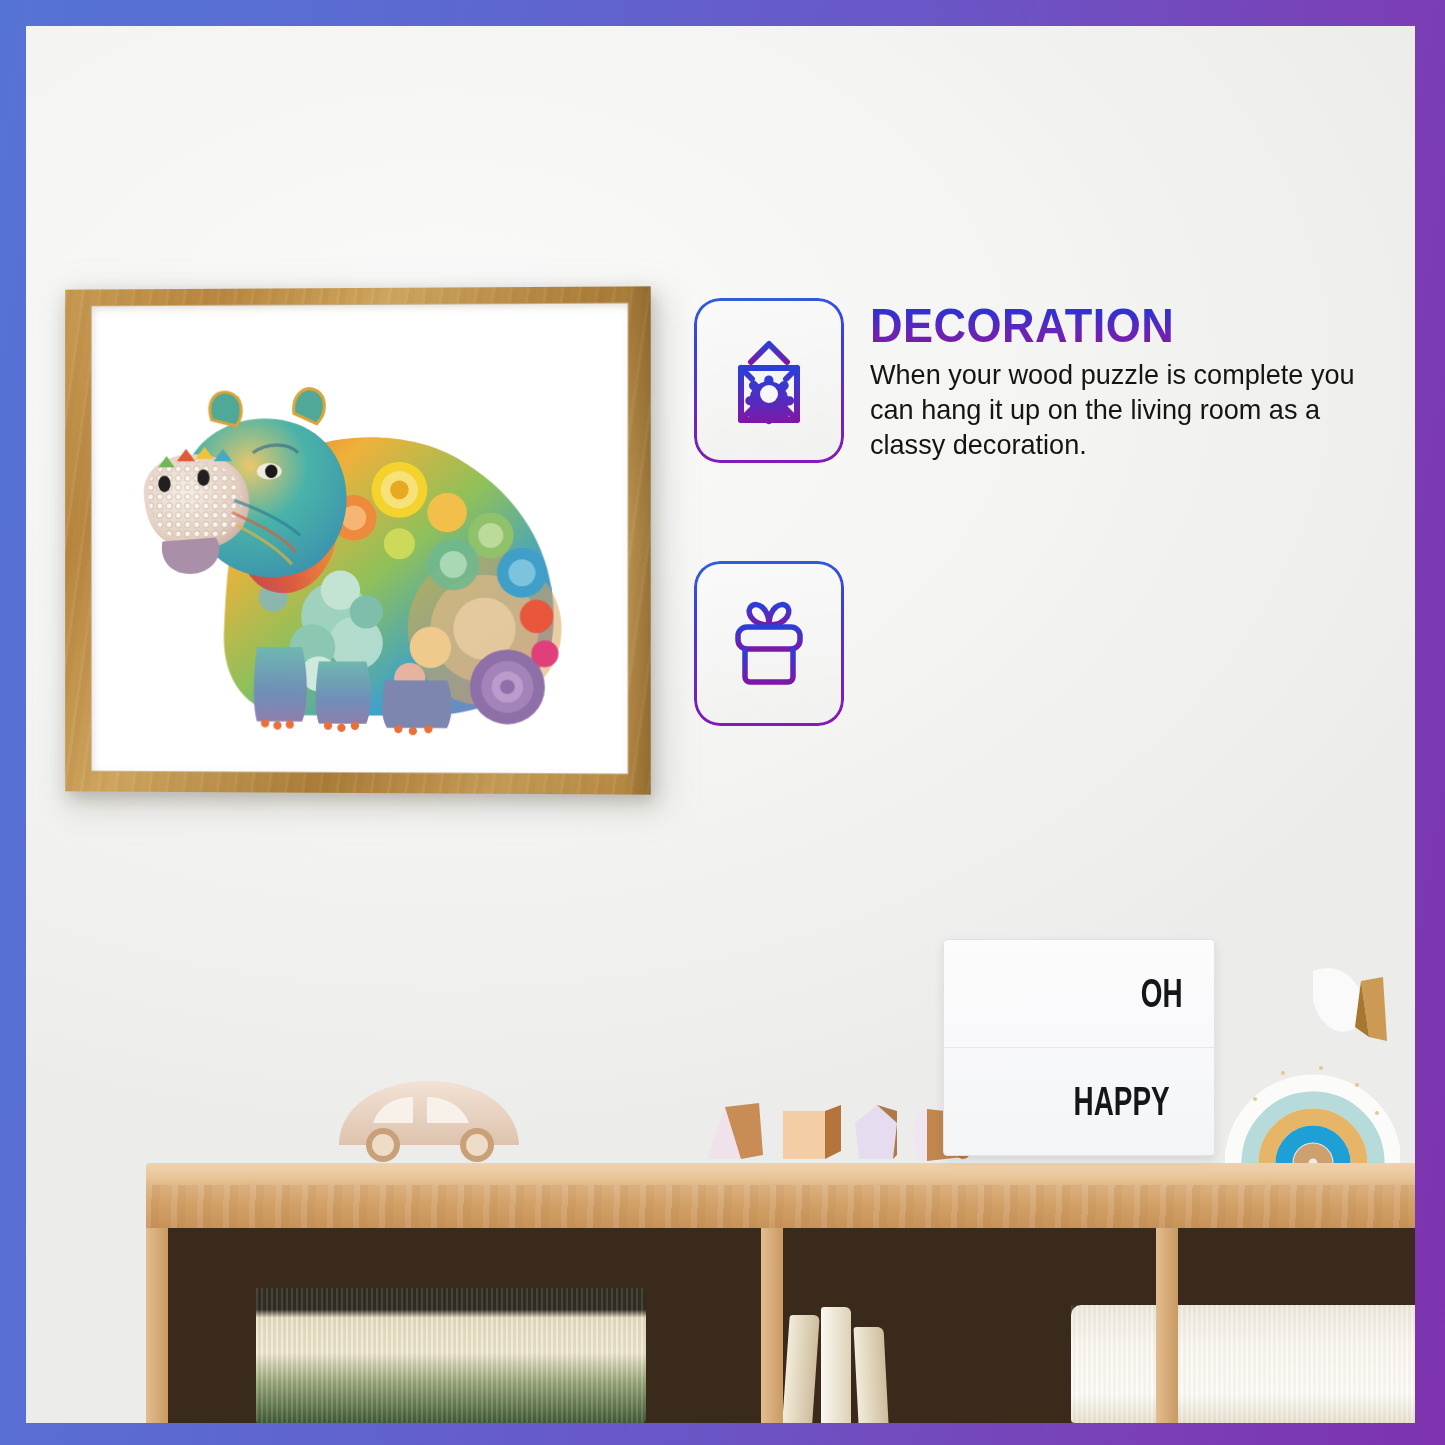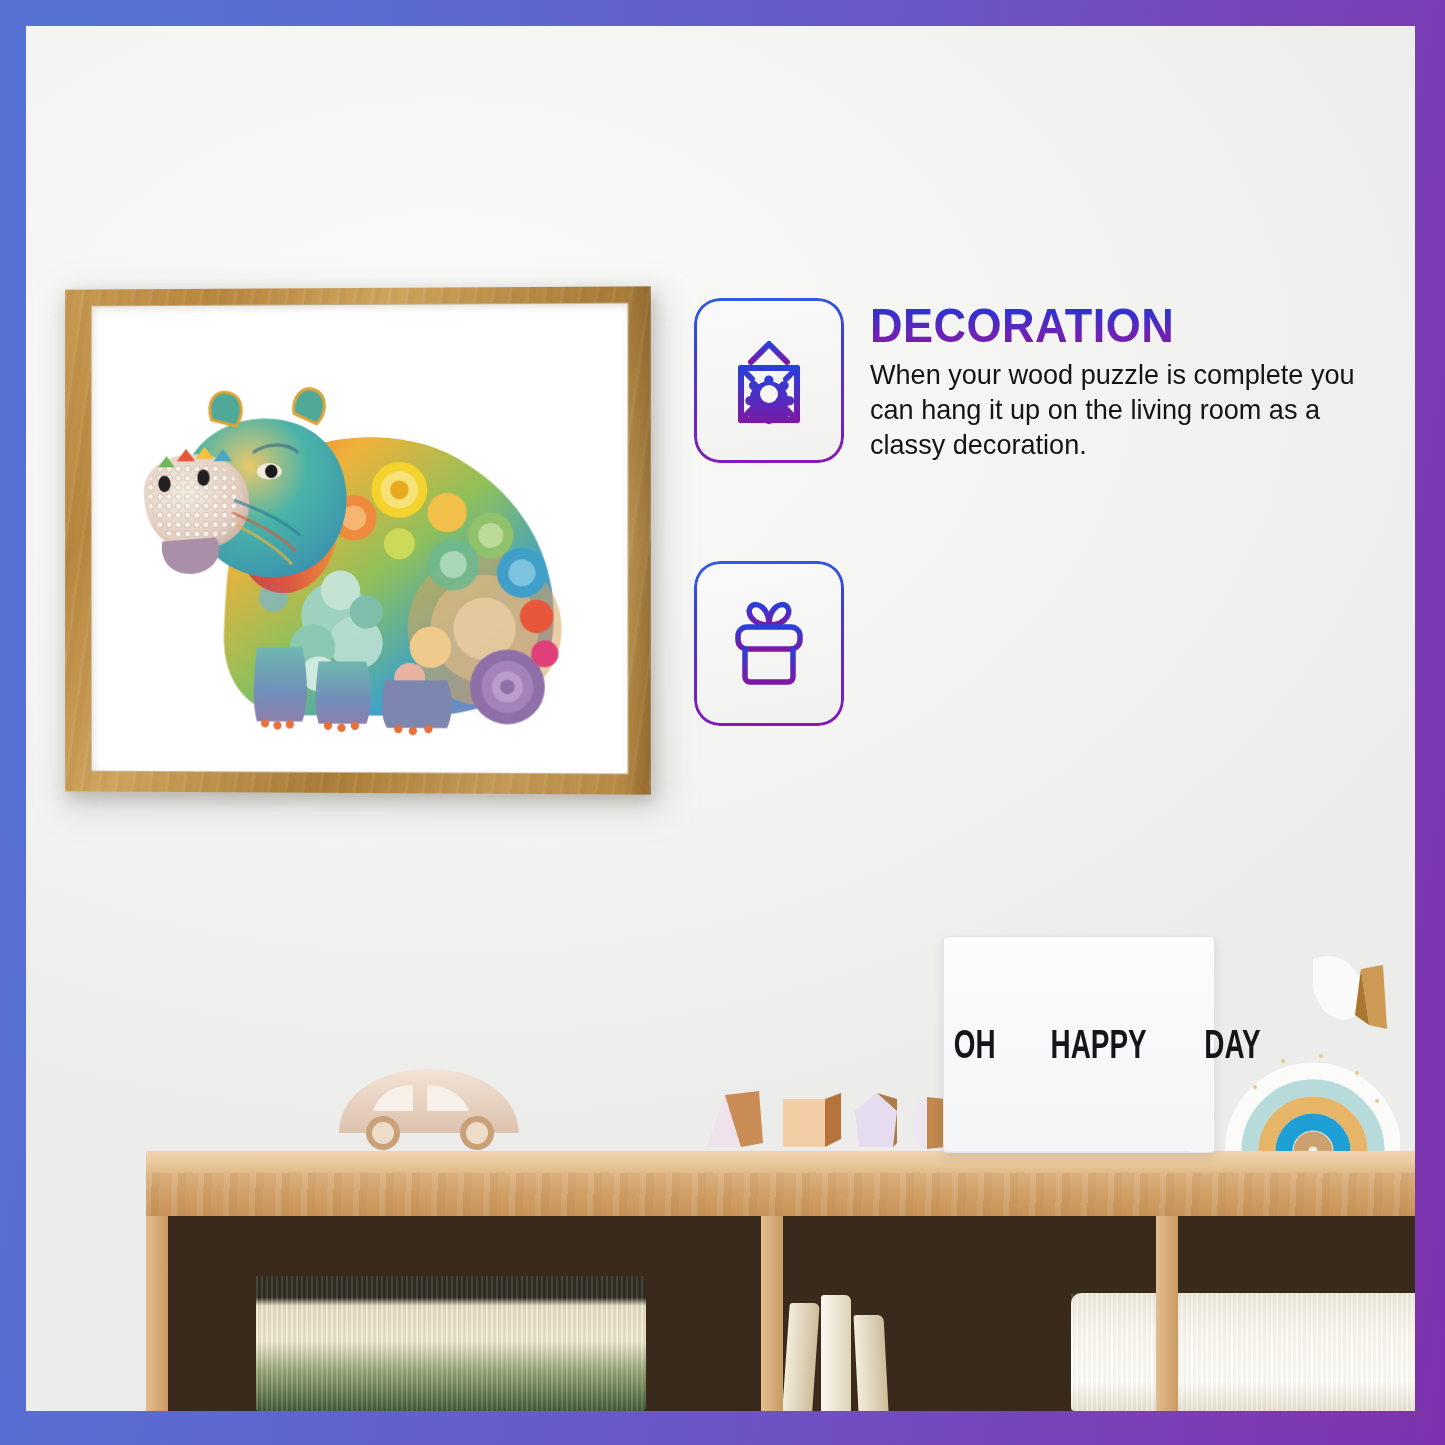--- a/index.html
+++ b/index.html
@@ -2,21 +2,21 @@
 <html><head>
 <meta charset="utf-8">
 <style>
   html,body{margin:0;padding:0;background:#fff;}
   body{width:1445px;height:1445px;font-family:"Liberation Sans",sans-serif;}
 
   
   .poster{
     position:relative;width:1445px;height:1445px;box-sizing:border-box;
     background:linear-gradient(100deg,#5573d5 0%,#5a6bd2 22%,#6a56c6 55%,#7a3fb6 82%,#7d33ad 100%);
-    padding:26px 30px 34px 26px;
+    padding:26px 30px 22px 26px;
   }
   .scene{
     position:relative;width:100%;height:100%;overflow:hidden;
     background:#f4f4f3;
   }
 
   
   .wall{
     position:absolute;inset:0;
     background:
@@ -120,25 +120,25 @@
   .book{width:30px;background:linear-gradient(90deg,#f3ecdc,#cdbd9c);border-radius:3px 6px 0 0;}
   .book:nth-child(1){height:108px;transform:skewX(-4deg);}
   .book:nth-child(2){height:116px;background:linear-gradient(90deg,#fbf8f1,#ddd2b7);}
   .book:nth-child(3){height:96px;transform:skewX(3deg);}
 
   
   .obj{position:absolute;}
   .toycar{left:295px;bottom:260px;width:215px;height:88px;}
   .blocks{left:675px;bottom:260px;width:300px;height:70px;}
   .lightbox{
-    left:917px;bottom:258px;width:270px;height:215px;
+    left:917px;bottom:267px;width:270px;height:215px;
     background:linear-gradient(180deg,#fcfcfd 0%,#f4f5f7 100%);
     border:1px solid #e2e3e6;border-radius:4px;
     box-shadow:0 4px 10px rgba(80,80,90,.14);
-    display:flex;text-align:right;
+    display:flex;flex-direction:column;text-align:right;
   }
   .lb-row{
     flex:1;display:flex;align-items:center;justify-content:flex-end;
     padding-right:22px;gap:14px;border-bottom:1px solid #e6e7ea;
   }
   .lb-row:last-child{border-bottom:none;}
   .lb-ch{
     font-family:"Liberation Sans Narrow","Liberation Sans",sans-serif;
     font-size:41px;font-weight:bold;color:#15161a;line-height:1;
     transform:scaleX(.68);
@@ -395,23 +395,20 @@
     </svg>
   </div>
 
   <div class="obj lightbox">
     <div class="lb-row">
       <span class="lb-ch">OH</span>
     </div>
     <div class="lb-row">
       <span class="lb-ch">HAPPY</span>
     </div>
-    <div class="lb-row">
-      <span class="lb-ch">DAY</span>
-    </div>
   </div>
 
   <div class="obj rainbow">
     <svg viewBox="0 0 175 118" width="175" height="118">
       <g fill="none" stroke-linecap="butt">
         <path d="M8 116 A80 80 0 0 1 168 116" stroke="#fbfbfa" stroke-width="17"></path>
         <path d="M25 116 A63 63 0 0 1 151 116" stroke="#b7dbdb" stroke-width="17"></path>
         <path d="M42 116 A46 46 0 0 1 134 116" stroke="#e6b567" stroke-width="17"></path>
         <path d="M59 116 A29 29 0 0 1 117 116" stroke="#1e9fd6" stroke-width="17"></path>
         <path d="M76 116 A12 12 0 0 1 100 116" stroke="#cda070" stroke-width="15"></path>

